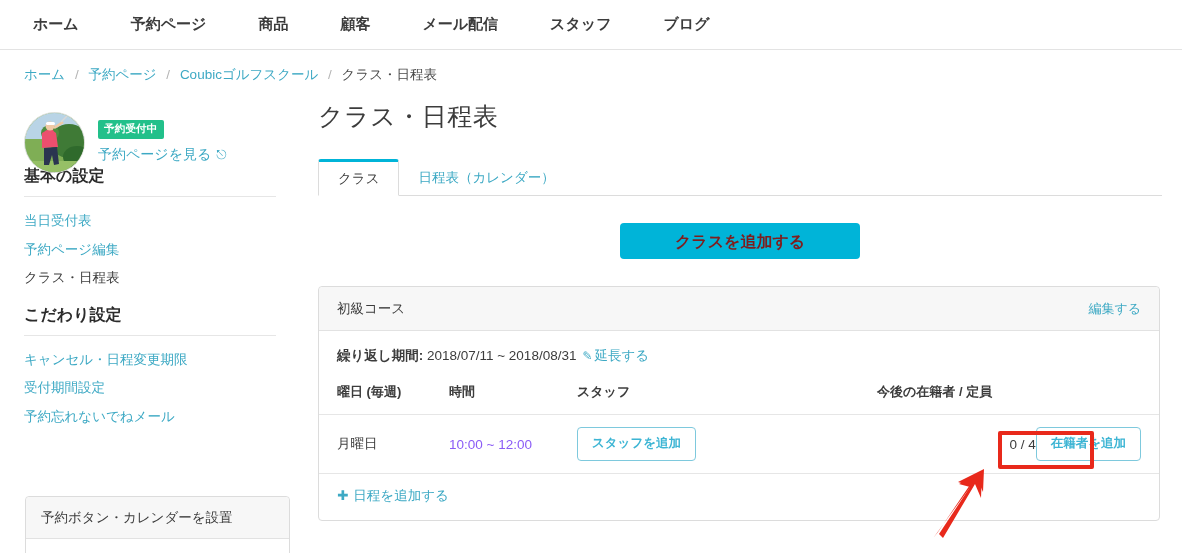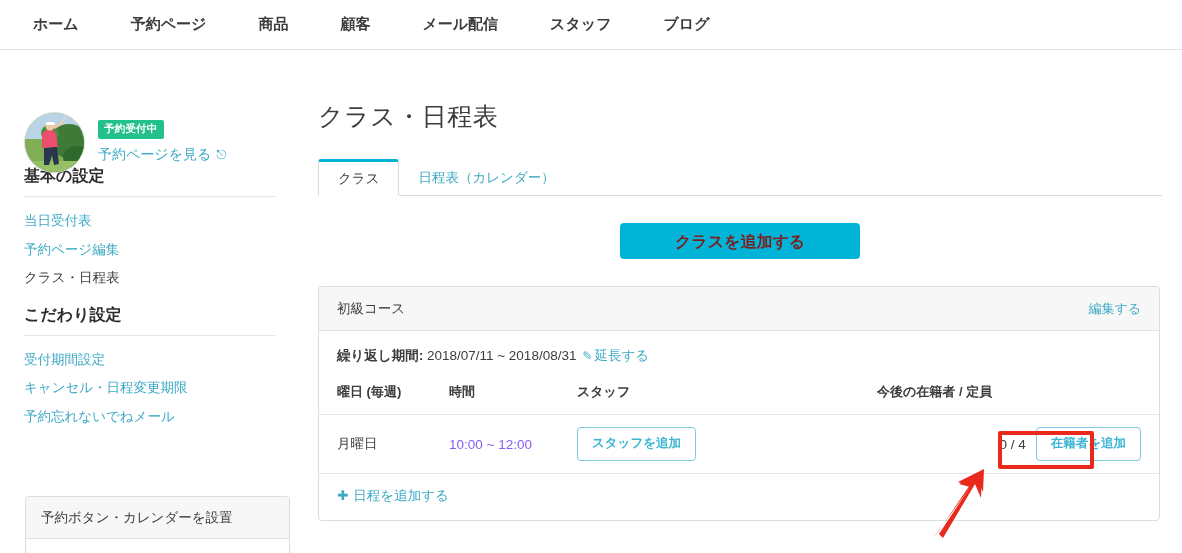--- a/index.html
+++ b/index.html
@@ -167,21 +167,21 @@
   th.col-cap { padding-right: 18px !important; margin-top: 44px; }
   .time-link { color: #8b5cf6; cursor: pointer; }
 
   .btn-outline {
     display: inline-block;
     background: #fff; color: #3db5d4;
     border: 1px solid #7ec9dd; border-radius: 4px;
     font-size: 12.5px; font-weight: bold;
     padding: 7px 14px 8px 14px; cursor: pointer; white-space: nowrap;
   }
-  .cap-cell { display: flex; align-items: center; justify-content: flex-end; gap: 10px; }
+  .cap-cell { display: flex; align-items: center; justify-content: flex-end; }
   .cap-text { font-size: 13.5px; color: #3c3c3c; }
 
   .add-sched {
     padding: 13px 18px 15px 18px;
     font-size: 13.5px; color: #3da9c4; cursor: pointer; white-space: nowrap;
   }
   .add-sched .plus { font-weight: bold; margin-right: 5px; }
 
   
   .hl-box {
@@ -202,20 +202,29 @@
       <li>ホーム</li>
       <li>予約ページ</li>
       <li>商品</li>
       <li>顧客</li>
       <li>メール配信</li>
       <li>スタッフ</li>
       <li>ブログ</li>
     </ul>
   </nav>
 
+  <div class="breadcrumb">
+    <a>ホーム</a>
+    <span class="sep">/</span>
+    <a>予約ページ</a>
+    <span class="sep">/</span>
+    <a>Coubicゴルフスクール</a>
+    <span class="sep">/</span>
+    <span class="current">クラス・日程表</span>
+  </div>
 
   <aside class="sidebar">
 
     <div class="profile">
       <div class="avatar">
         <svg width="61" height="61" viewBox="0 0 61 61">
           <rect x="0" y="0" width="61" height="61" fill="#b9d4e6"></rect>
           <rect x="0" y="26" width="61" height="35" fill="#7fae55"></rect>
           <ellipse cx="44" cy="28" rx="19" ry="17" fill="#3f7a36"></ellipse>
           <ellipse cx="25" cy="20" rx="9" ry="8" fill="#4f8c3f"></ellipse>
@@ -244,22 +253,22 @@
     <ul class="side-list">
       <li>当日受付表</li>
       <li>予約ページ編集</li>
       <li class="current">クラス・日程表</li>
     </ul>
 
     <div class="side-head-wrap" style="margin-top:12px;">
       <h3 class="side-head">こだわり設定</h3>
     </div>
     <ul class="side-list">
+      <li>キャンセル・日程変更期限</li>
       <li>受付期間設定</li>
-      <li>キャンセル・日程変更期限</li>
       <li>予約忘れないでねメール</li>
     </ul>
   </aside>
 
   <div class="side-card">
     <div class="side-card-head">予約ボタン・カレンダーを設置</div>
   </div>
 
   <main class="main">
     <h1 class="page-title">クラス・日程表</h1>

